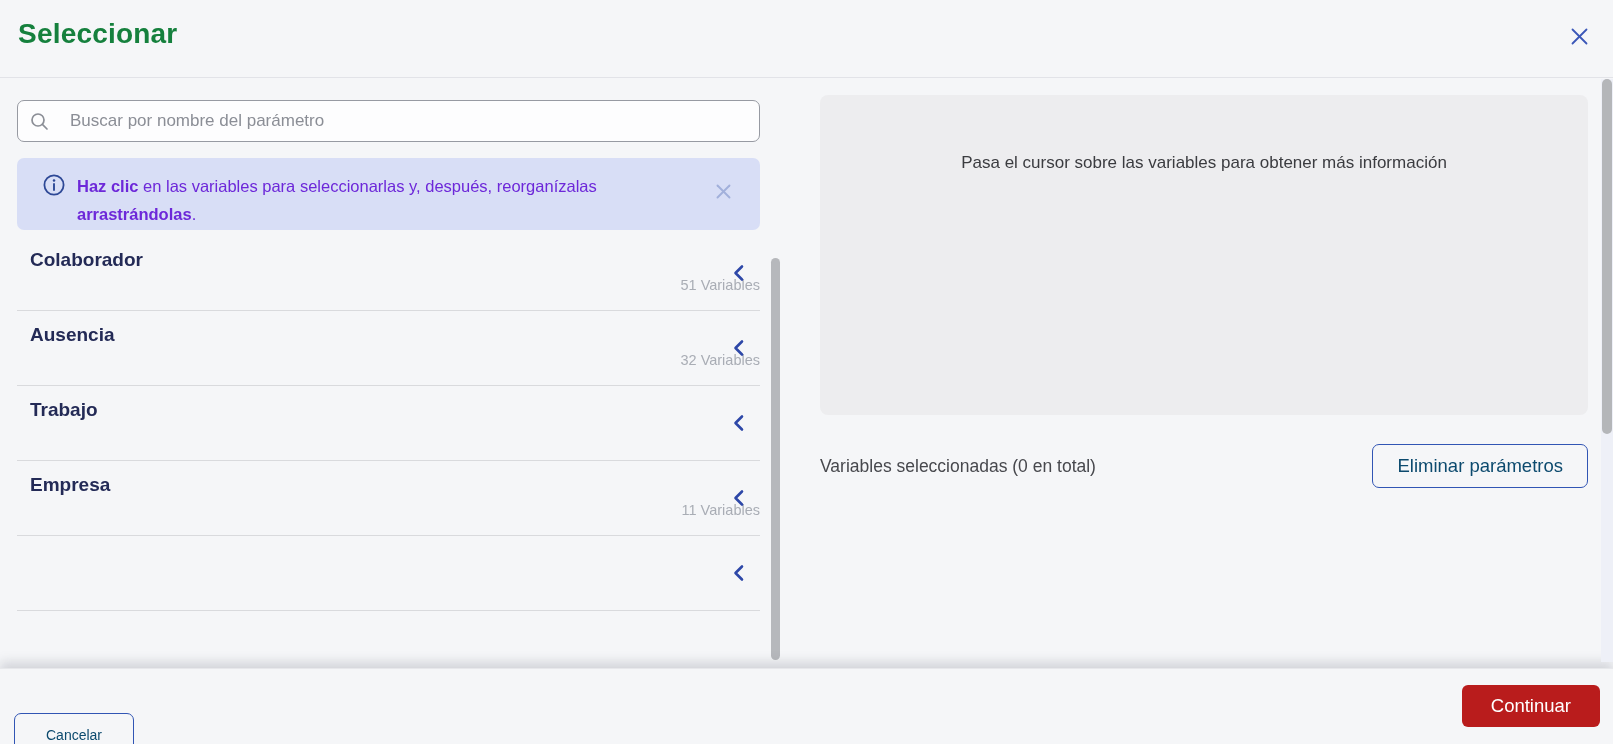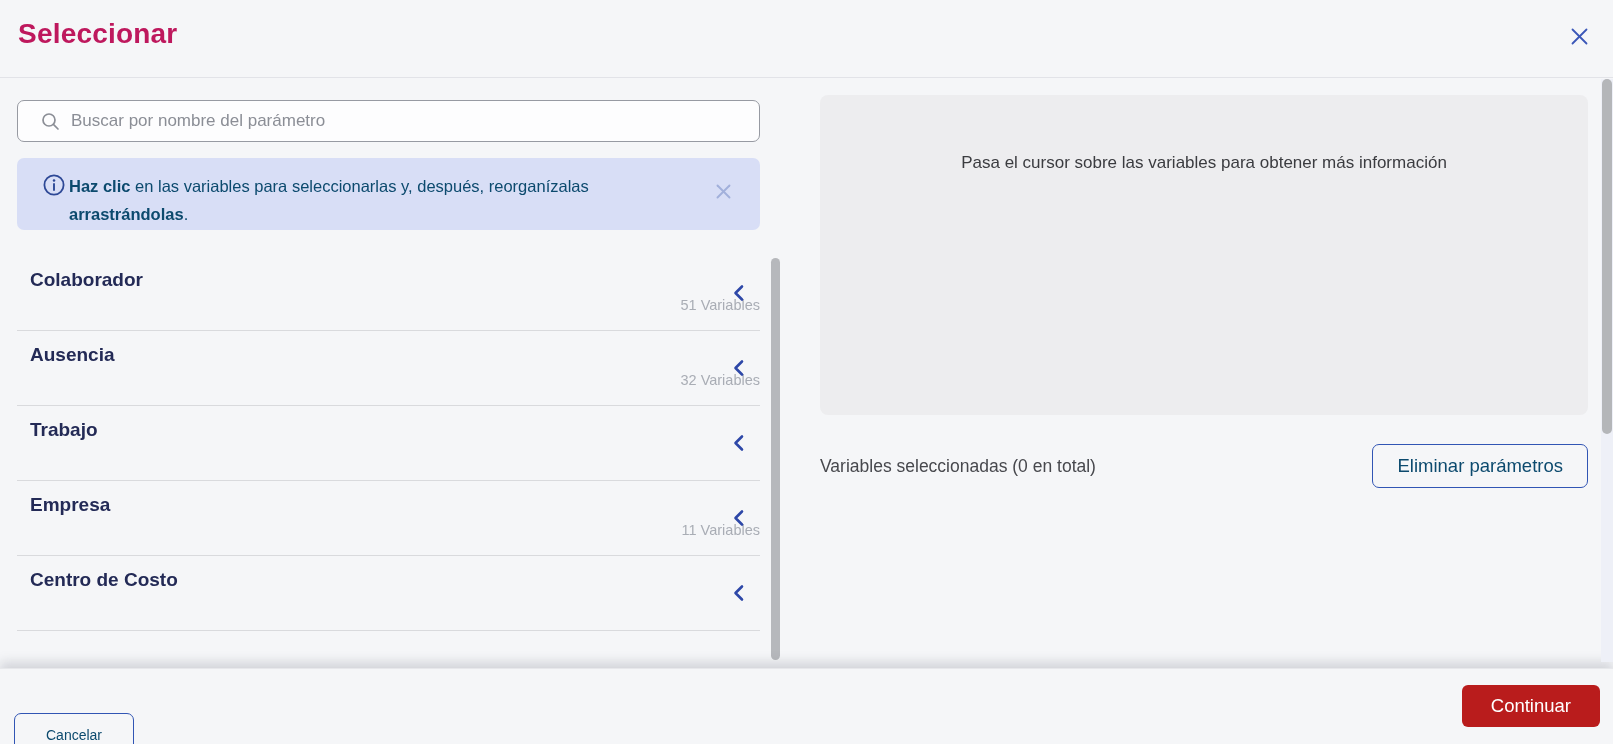--- a/index.html
+++ b/index.html
@@ -4,34 +4,34 @@
 <style>
   html,body{margin:0;padding:0;background:#ffffff;}
   *{box-sizing:border-box;}
   .frame{
     position:relative;width:1613px;height:744px;overflow:hidden;
     background:#f5f6f8;
     font-family:"Liberation Sans","DejaVu Sans",sans-serif;
   }
   
   .header{position:absolute;top:0;left:0;right:0;height:78px;border-bottom:1px solid #e2e3e8;background:#f5f6f8;}
-  .title{position:absolute;left:18px;top:18px;font-size:28px;font-weight:700;color:#be185d;margin:0;letter-spacing:.2px;}
+  .title{position:absolute;left:18px;top:18px;font-size:28px;font-weight:700;color:#15803d;margin:0;letter-spacing:.2px;}
   .dialog-close{position:absolute;right:22px;top:24px;width:24px;height:24px;border:none;background:transparent;padding:0;cursor:pointer;display:flex;align-items:center;justify-content:center;}
   
-  .search-box{position:absolute;left:17px;top:100px;width:743px;height:42px;background:#fdfdfe;border:1px solid #979aa2;border-radius:7px;display:flex;align-items:center;padding:0 23px;gap:9px;}
+  .search-box{position:absolute;left:17px;top:100px;width:743px;height:42px;background:#fdfdfe;border:1px solid #979aa2;border-radius:7px;display:flex;align-items:center;padding:0 12px;gap:19px;}
   .search-input{flex:1;border:none;outline:none;background:transparent;font-size:17px;color:#43454b;font-family:inherit;}
   .search-input::placeholder{color:#8b8e96;opacity:1;}
   
   .banner{position:absolute;left:17px;top:158px;width:743px;height:72px;background:#d8def6;border-radius:7px;display:flex;align-items:flex-start;padding:14px 0 0 26px;}
   .banner-icon{flex:0 0 auto;margin-top:2px;}
-  .banner-text{margin-left:4px;font-size:16.5px;line-height:28px;color:#0c4a6e;}
+  .banner-text{margin-left:12px;font-size:16.5px;line-height:28px;color:#6d28d9;}
   .banner-text b{font-weight:700;}
   .banner-close{position:absolute;right:26px;top:22px;width:22px;height:22px;border:none;background:transparent;padding:0;cursor:pointer;display:flex;align-items:center;justify-content:center;}
   
-  .list{position:absolute;left:17px;top:256px;width:743px;height:410px;overflow:hidden;}
+  .list{position:absolute;left:17px;top:236px;width:743px;height:410px;overflow:hidden;}
   .row{position:relative;height:75px;border-bottom:1px solid #d9dadd;padding:13px 0 0 13px;cursor:pointer;}
   .row-title{font-size:19px;font-weight:700;color:#232a56;line-height:22px;}
   .row-count{font-size:14.5px;color:#a9adb5;margin-top:6px;text-align:right;}
   .chevron{position:absolute;right:16px;top:50%;transform:translateY(-50%);display:flex;align-items:center;}
   .inner-scrollbar{position:absolute;left:771px;top:258px;width:9px;height:402px;background:#b6b8bc;border-radius:5px;}
   
   .preview-panel{position:absolute;left:820px;top:95px;width:768px;height:320px;background:#ededef;border-radius:8px;text-align:center;padding-top:58px;}
   .preview-hint{font-size:17px;color:#3b3c40;}
   
   .selection-row{position:absolute;left:820px;top:444px;width:768px;height:44px;display:flex;align-items:center;justify-content:space-between;}
@@ -130,21 +130,20 @@
       <div class="row-count">11 Variables</div>
       <span class="chevron">
         <svg width="11" height="17" viewBox="0 0 11 17">
             <polyline points="9,2 2.5,8.5 9,15" fill="none" stroke="#2d47a8" stroke-width="2.6" stroke-linecap="round" stroke-linejoin="round"></polyline>
           </svg>
       </span>
     </div>
 
 
     <div class="row">
-      <div class="row-title">Centro de Costo</div>
       <div class="row-count"></div>
       <span class="chevron">
         <svg width="11" height="17" viewBox="0 0 11 17">
             <polyline points="9,2 2.5,8.5 9,15" fill="none" stroke="#2d47a8" stroke-width="2.6" stroke-linecap="round" stroke-linejoin="round"></polyline>
           </svg>
       </span>
     </div>
 
   </div>
   <div class="inner-scrollbar"></div>

